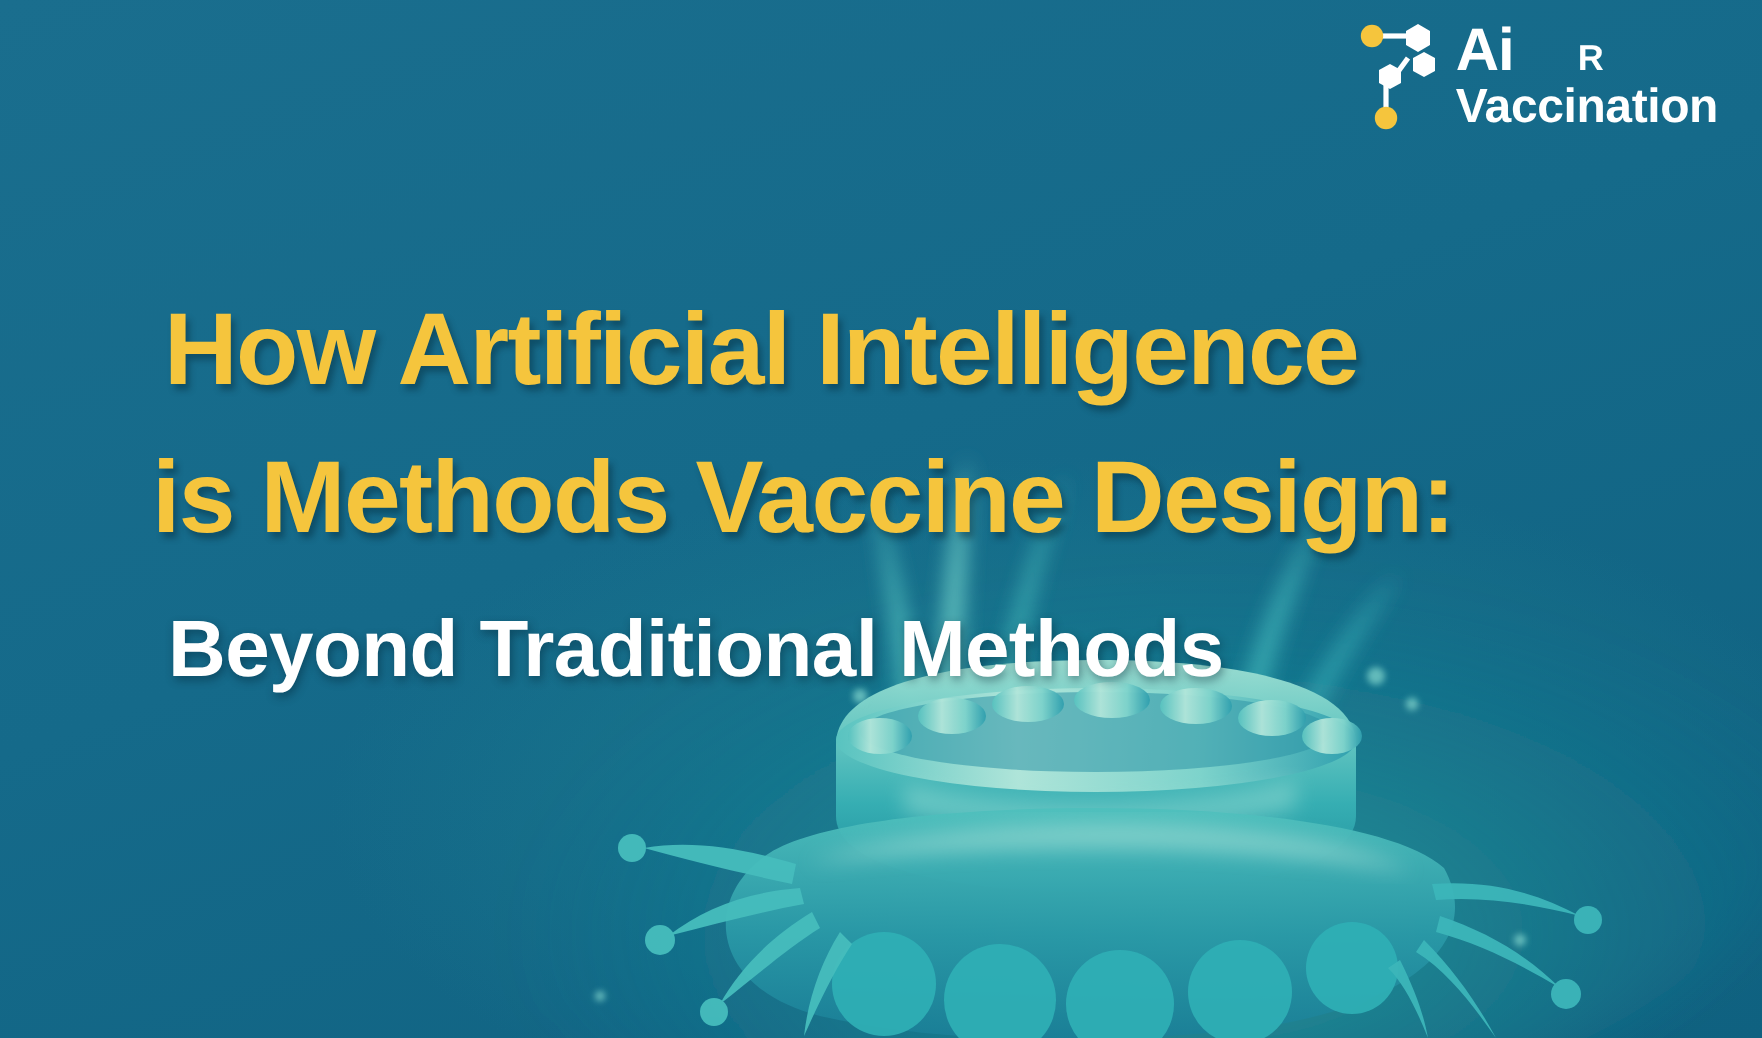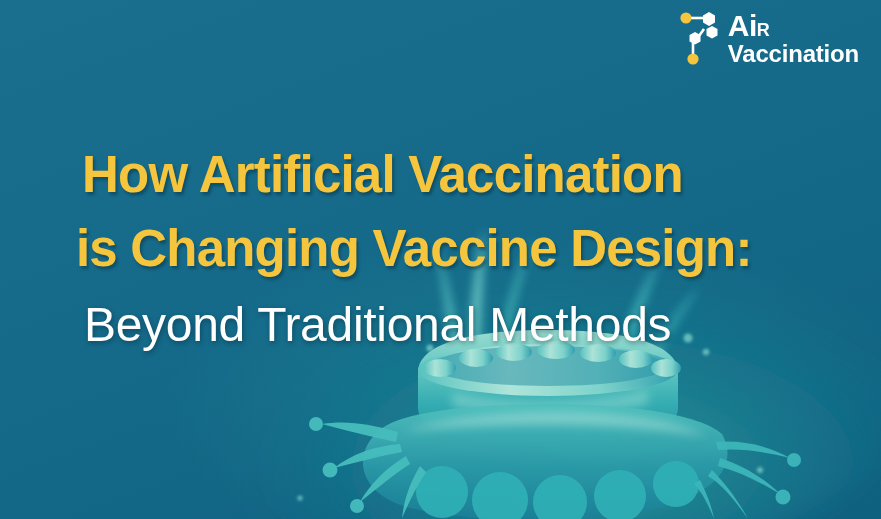--- a/index.html
+++ b/index.html
@@ -22,21 +22,21 @@
 
   
   .logo {
     position:absolute; right:22px; top:10px;
     display:flex; align-items:center; gap:7px;
   }
   .logo-mark { width:42px; height:56px; flex:0 0 auto; }
   .logo-words { display:flex; flex-direction:column; line-height:1; }
   .logo-air {
     color:#ffffff; font-weight:bold; font-size:30px;
-    letter-spacing:-0.5px; display:flex; align-items:baseline;
+    letter-spacing:-0.5px; display:flex; align-items:baseline;gap:32px;
   }
   .logo-air .sm { font-size:18px; }
   .logo-vacc {
     color:#ffffff; font-weight:bold; font-size:24px;
     letter-spacing:-0.2px; margin-top:1px;
   }
 
   
   .copy { position:absolute; left:82px; top:138px; width:740px; }
 
@@ -46,22 +46,22 @@
     font-size:51px;
     line-height:74px;
     letter-spacing:-0.8px;
     white-space:nowrap;
     text-shadow:2px 3px 3px rgba(0,32,46,.38);
   }
   .hl.l2 { margin-left:-6px; }
 
   .sub {
     color:#ffffff;
-    font-weight:400;
-    font-size:48px;
+    font-weight:700;
+    font-size:40px;
     line-height:70px;
     letter-spacing:-0.3px;
     white-space:nowrap;
     margin-top:4px;
     margin-left:2px;
     text-shadow:1px 2px 5px rgba(0,34,48,.45);
   }
 </style>
 </head>
 <body>
@@ -199,18 +199,18 @@
     <div class="logo-words">
       <div class="logo-air">
         <span>Ai</span>
           <span class="sm">R</span>
       </div>
       <div class="logo-vacc">Vaccination</div>
     </div>
   </div>
 
   <div class="copy">
-    <div class="hl l1">How Artificial Vaccination</div>
-    <div class="hl l2">is Changing Vaccine Design:</div>
+    <div class="hl l1">How Artificial Intelligence</div>
+    <div class="hl l2">is Methods Vaccine Design:</div>
     <div class="sub">Beyond Traditional Methods</div>
   </div>
 
 </div>
 
 </body></html>

